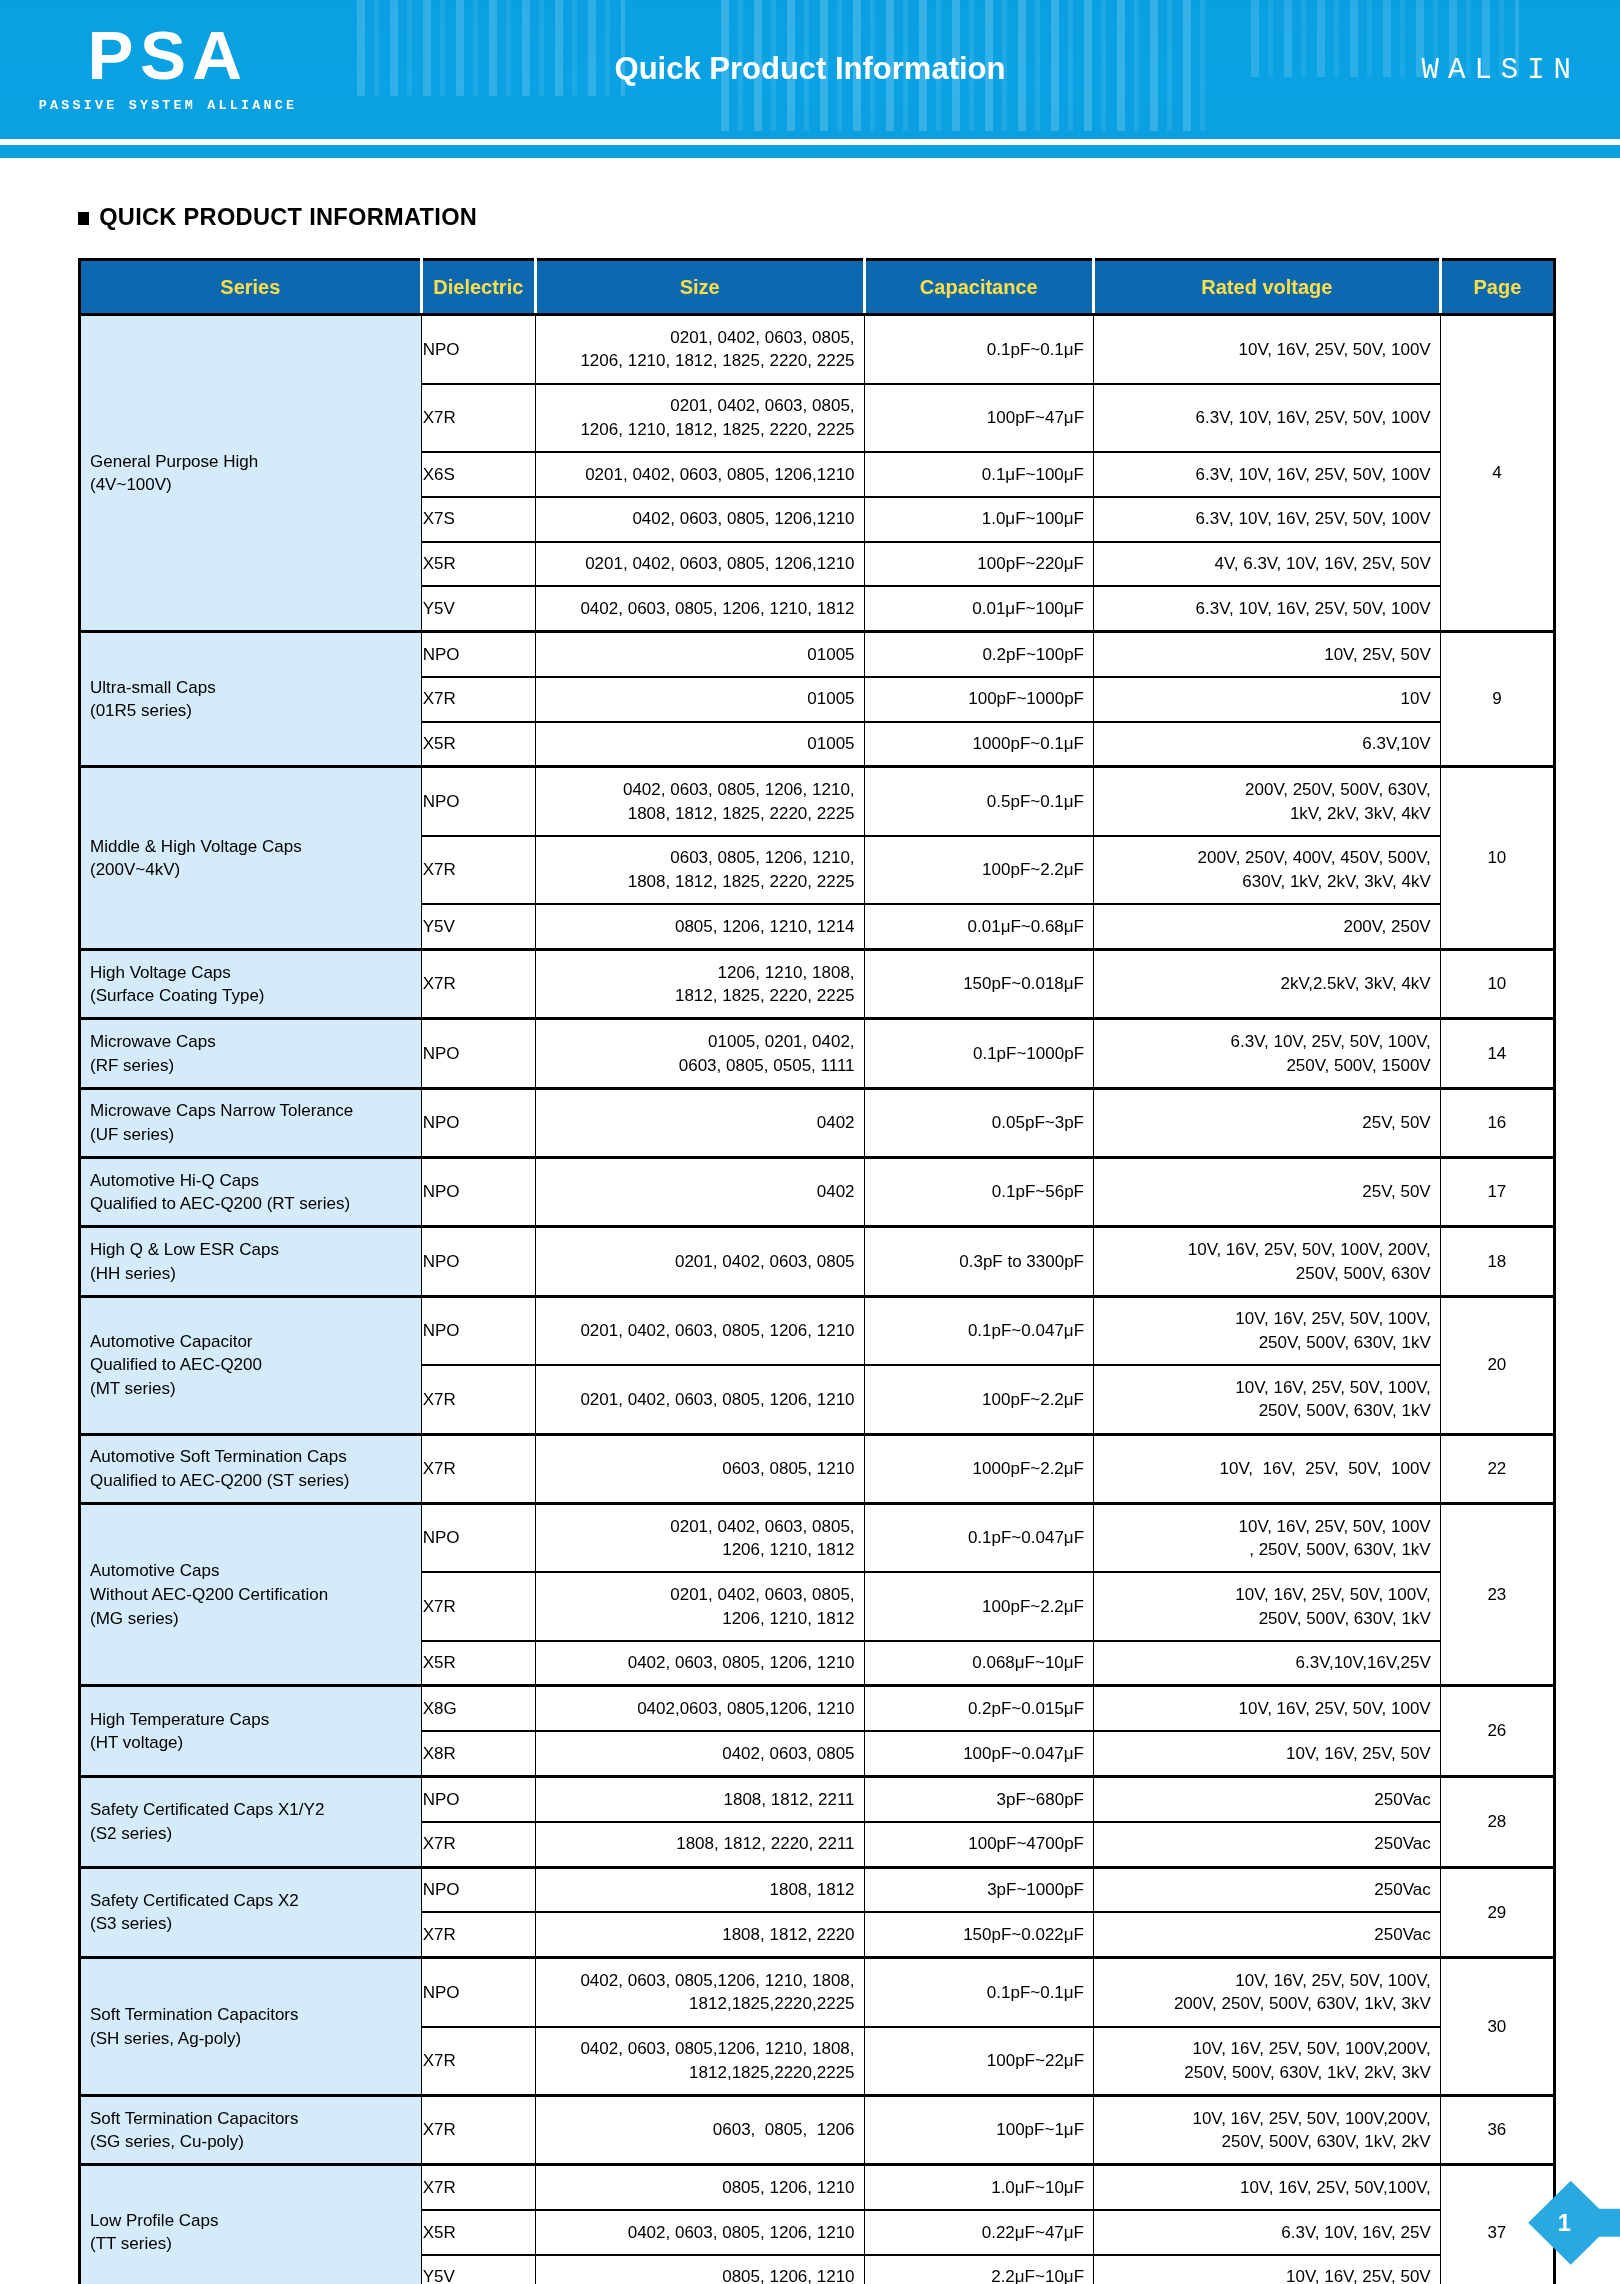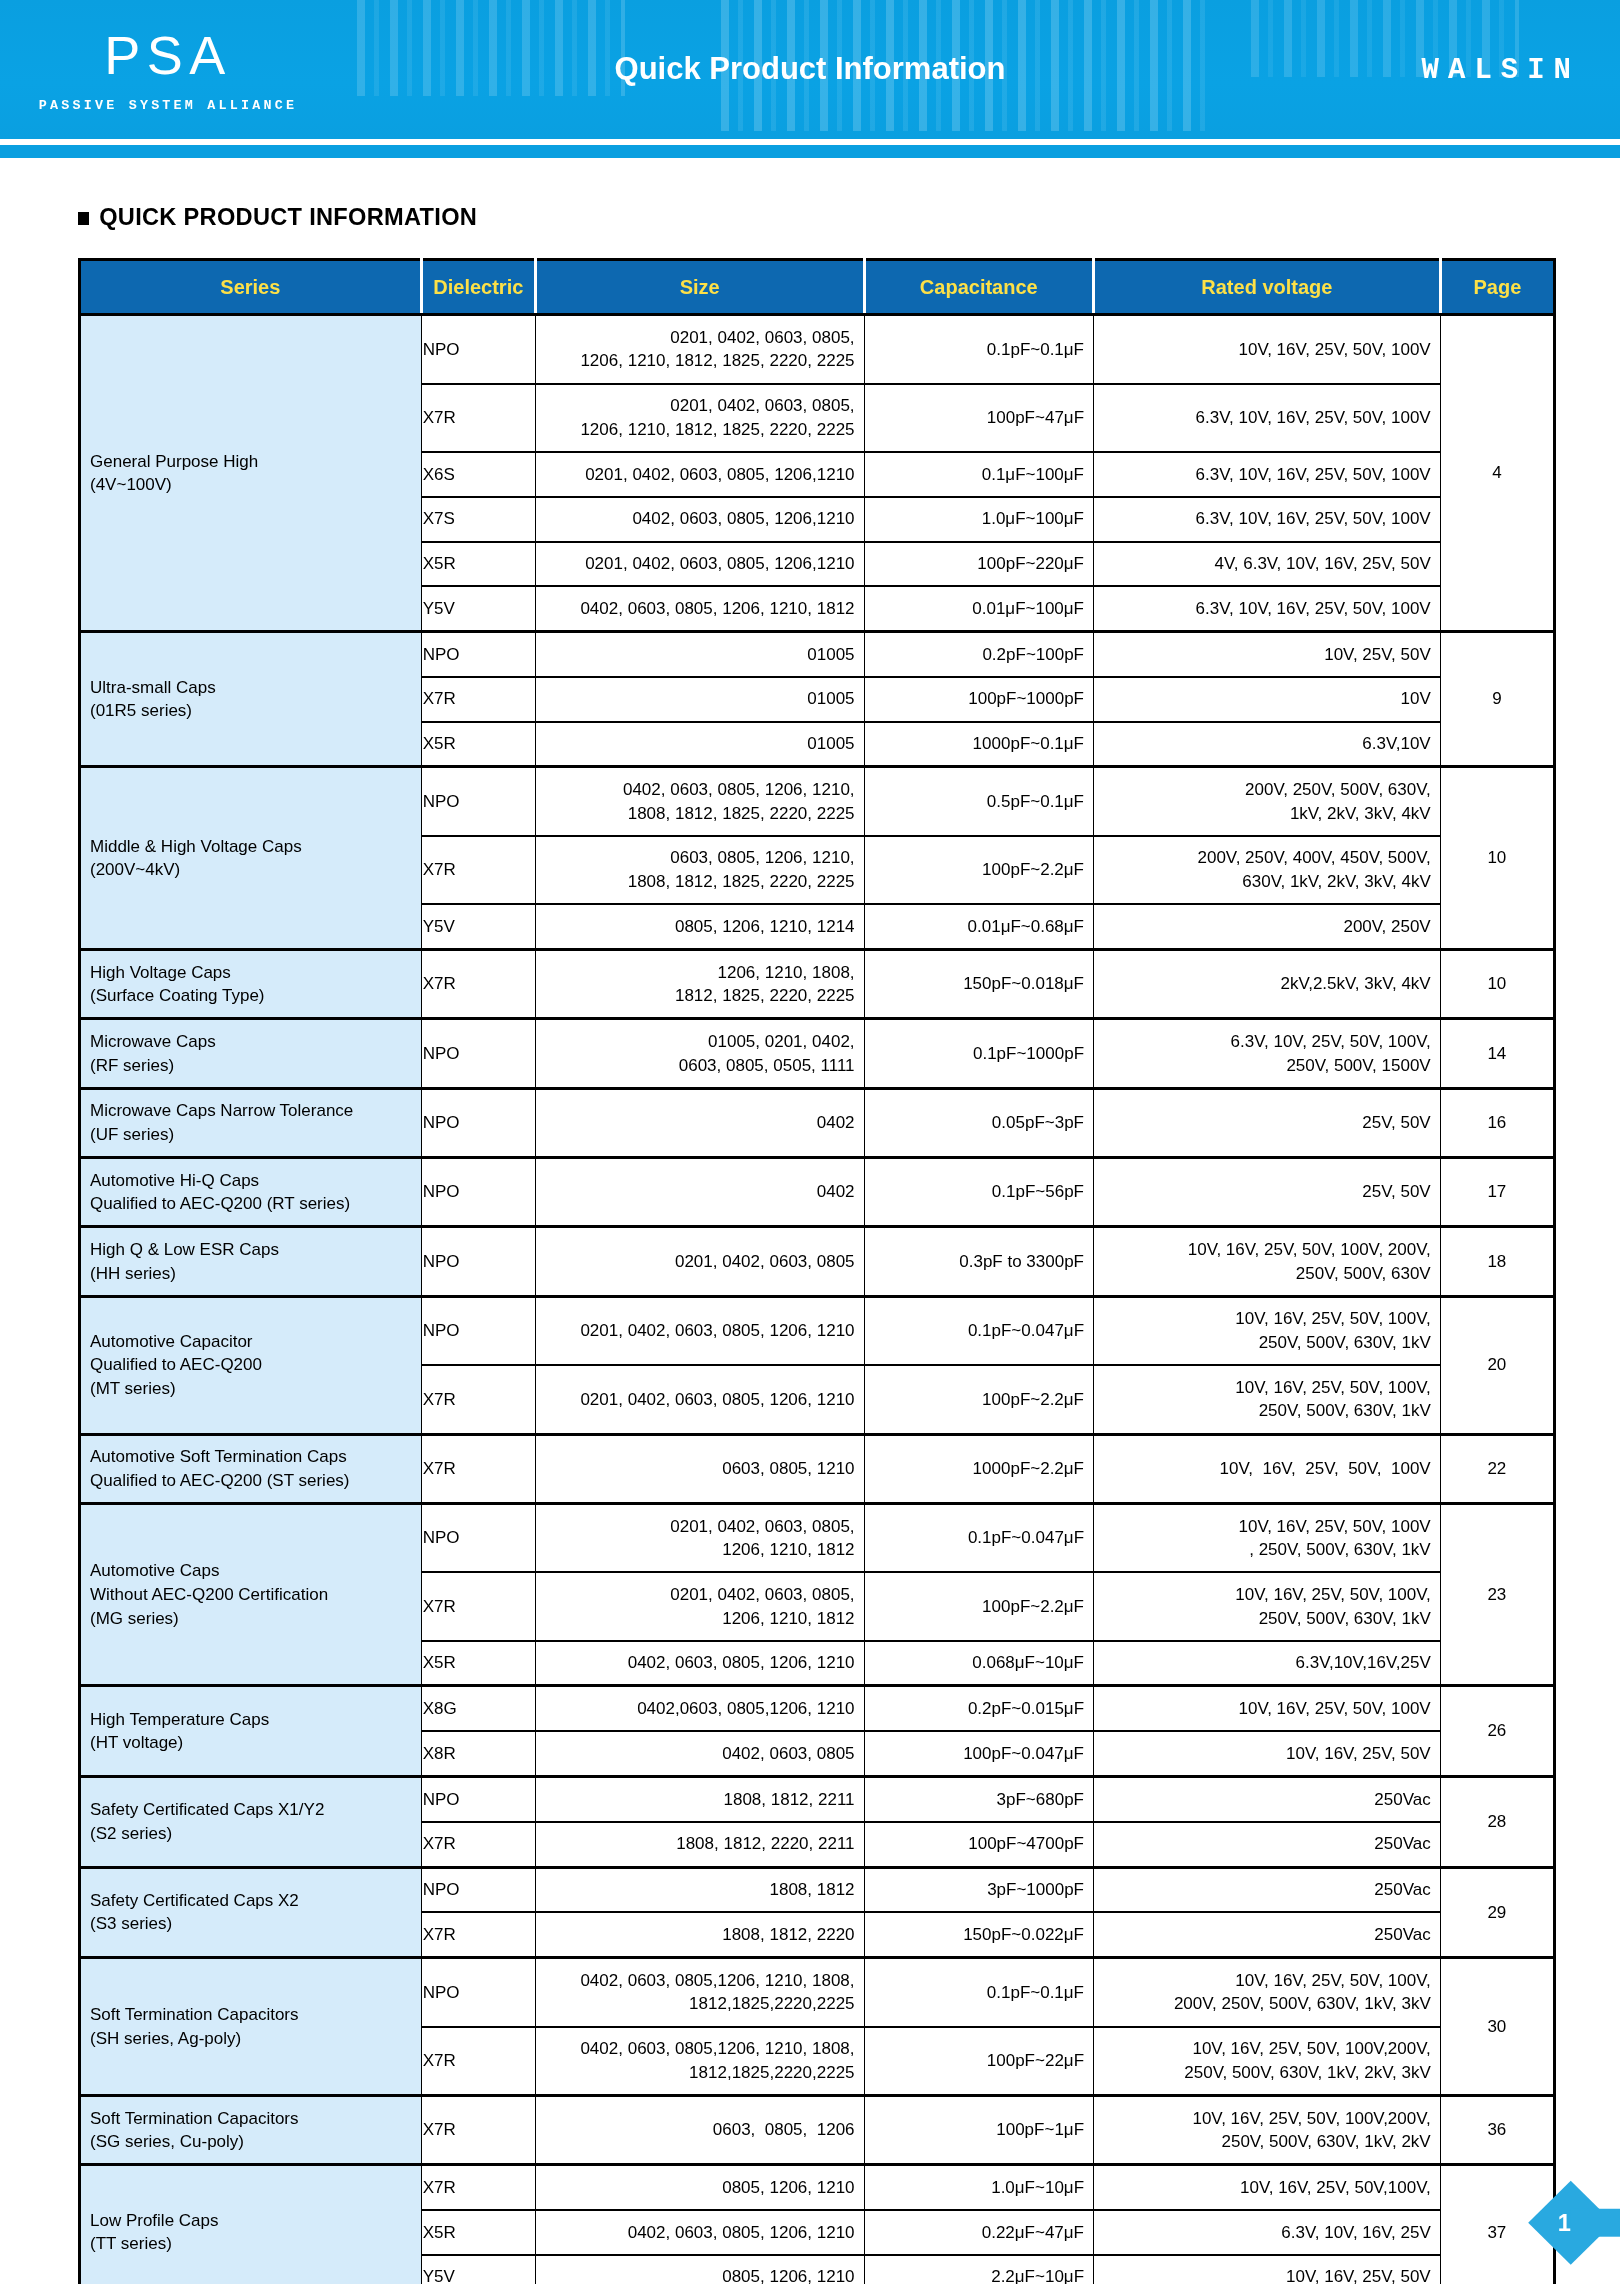--- a/index.html
+++ b/index.html
@@ -28,38 +28,38 @@
   }
   .eq1 { left: 357px;  width: 268px; height: 96px; opacity: .8; }
   .eq2 { left: 721px; width: 485px; height: 131px; opacity: .9; }
   .eq3 { left: 1251px; width: 268px; height: 77px; opacity: .7; }
   .logo {
     position: absolute; left: 37px; top: 18px;
     color: #fff; text-align: center; width: 262px;
   }
   .logo-psa {
     font-family: "Liberation Sans", sans-serif;
-    font-weight: normal; font-size: 54px; line-height: 75px;
+    font-weight: bold; font-size: 69px; line-height: 75px;
     letter-spacing: 6.4px;
   }
   .logo-sub {
     margin-top: 5.1px;
     font-family: Liberation Mono, monospace;
     font-weight: bold; font-size: 13.4px; letter-spacing: 3.2px;
     white-space: nowrap;
   }
   .banner-title {
     position: absolute; left: 50%; top: 51px; transform: translateX(-50%);
     color: #fff; font-size: 31px; font-weight: bold; white-space: nowrap;
   }
   .brand {
     position: absolute; right: 40px; top: 54px;
     color: #fff;
     font-family: "Liberation Mono", monospace;
-    font-weight: bold; font-size: 29px; letter-spacing: 9px;
+    font-weight: normal; font-size: 29px; letter-spacing: 9px;
     white-space: nowrap;
   }
   .banner-gap   { width: 100%; height: 6.4px; background: #ffffff; }
   .banner-strip { width: 100%; height: 12.8px; background: #0a9fe0; }
 
   
   .content { margin-left: 78px; margin-right: 67px; }
   .section-title {
     margin-top: 46px; margin-bottom: 27px;
     font-size: 23.6px; font-weight: bold; letter-spacing: 0.3px;

